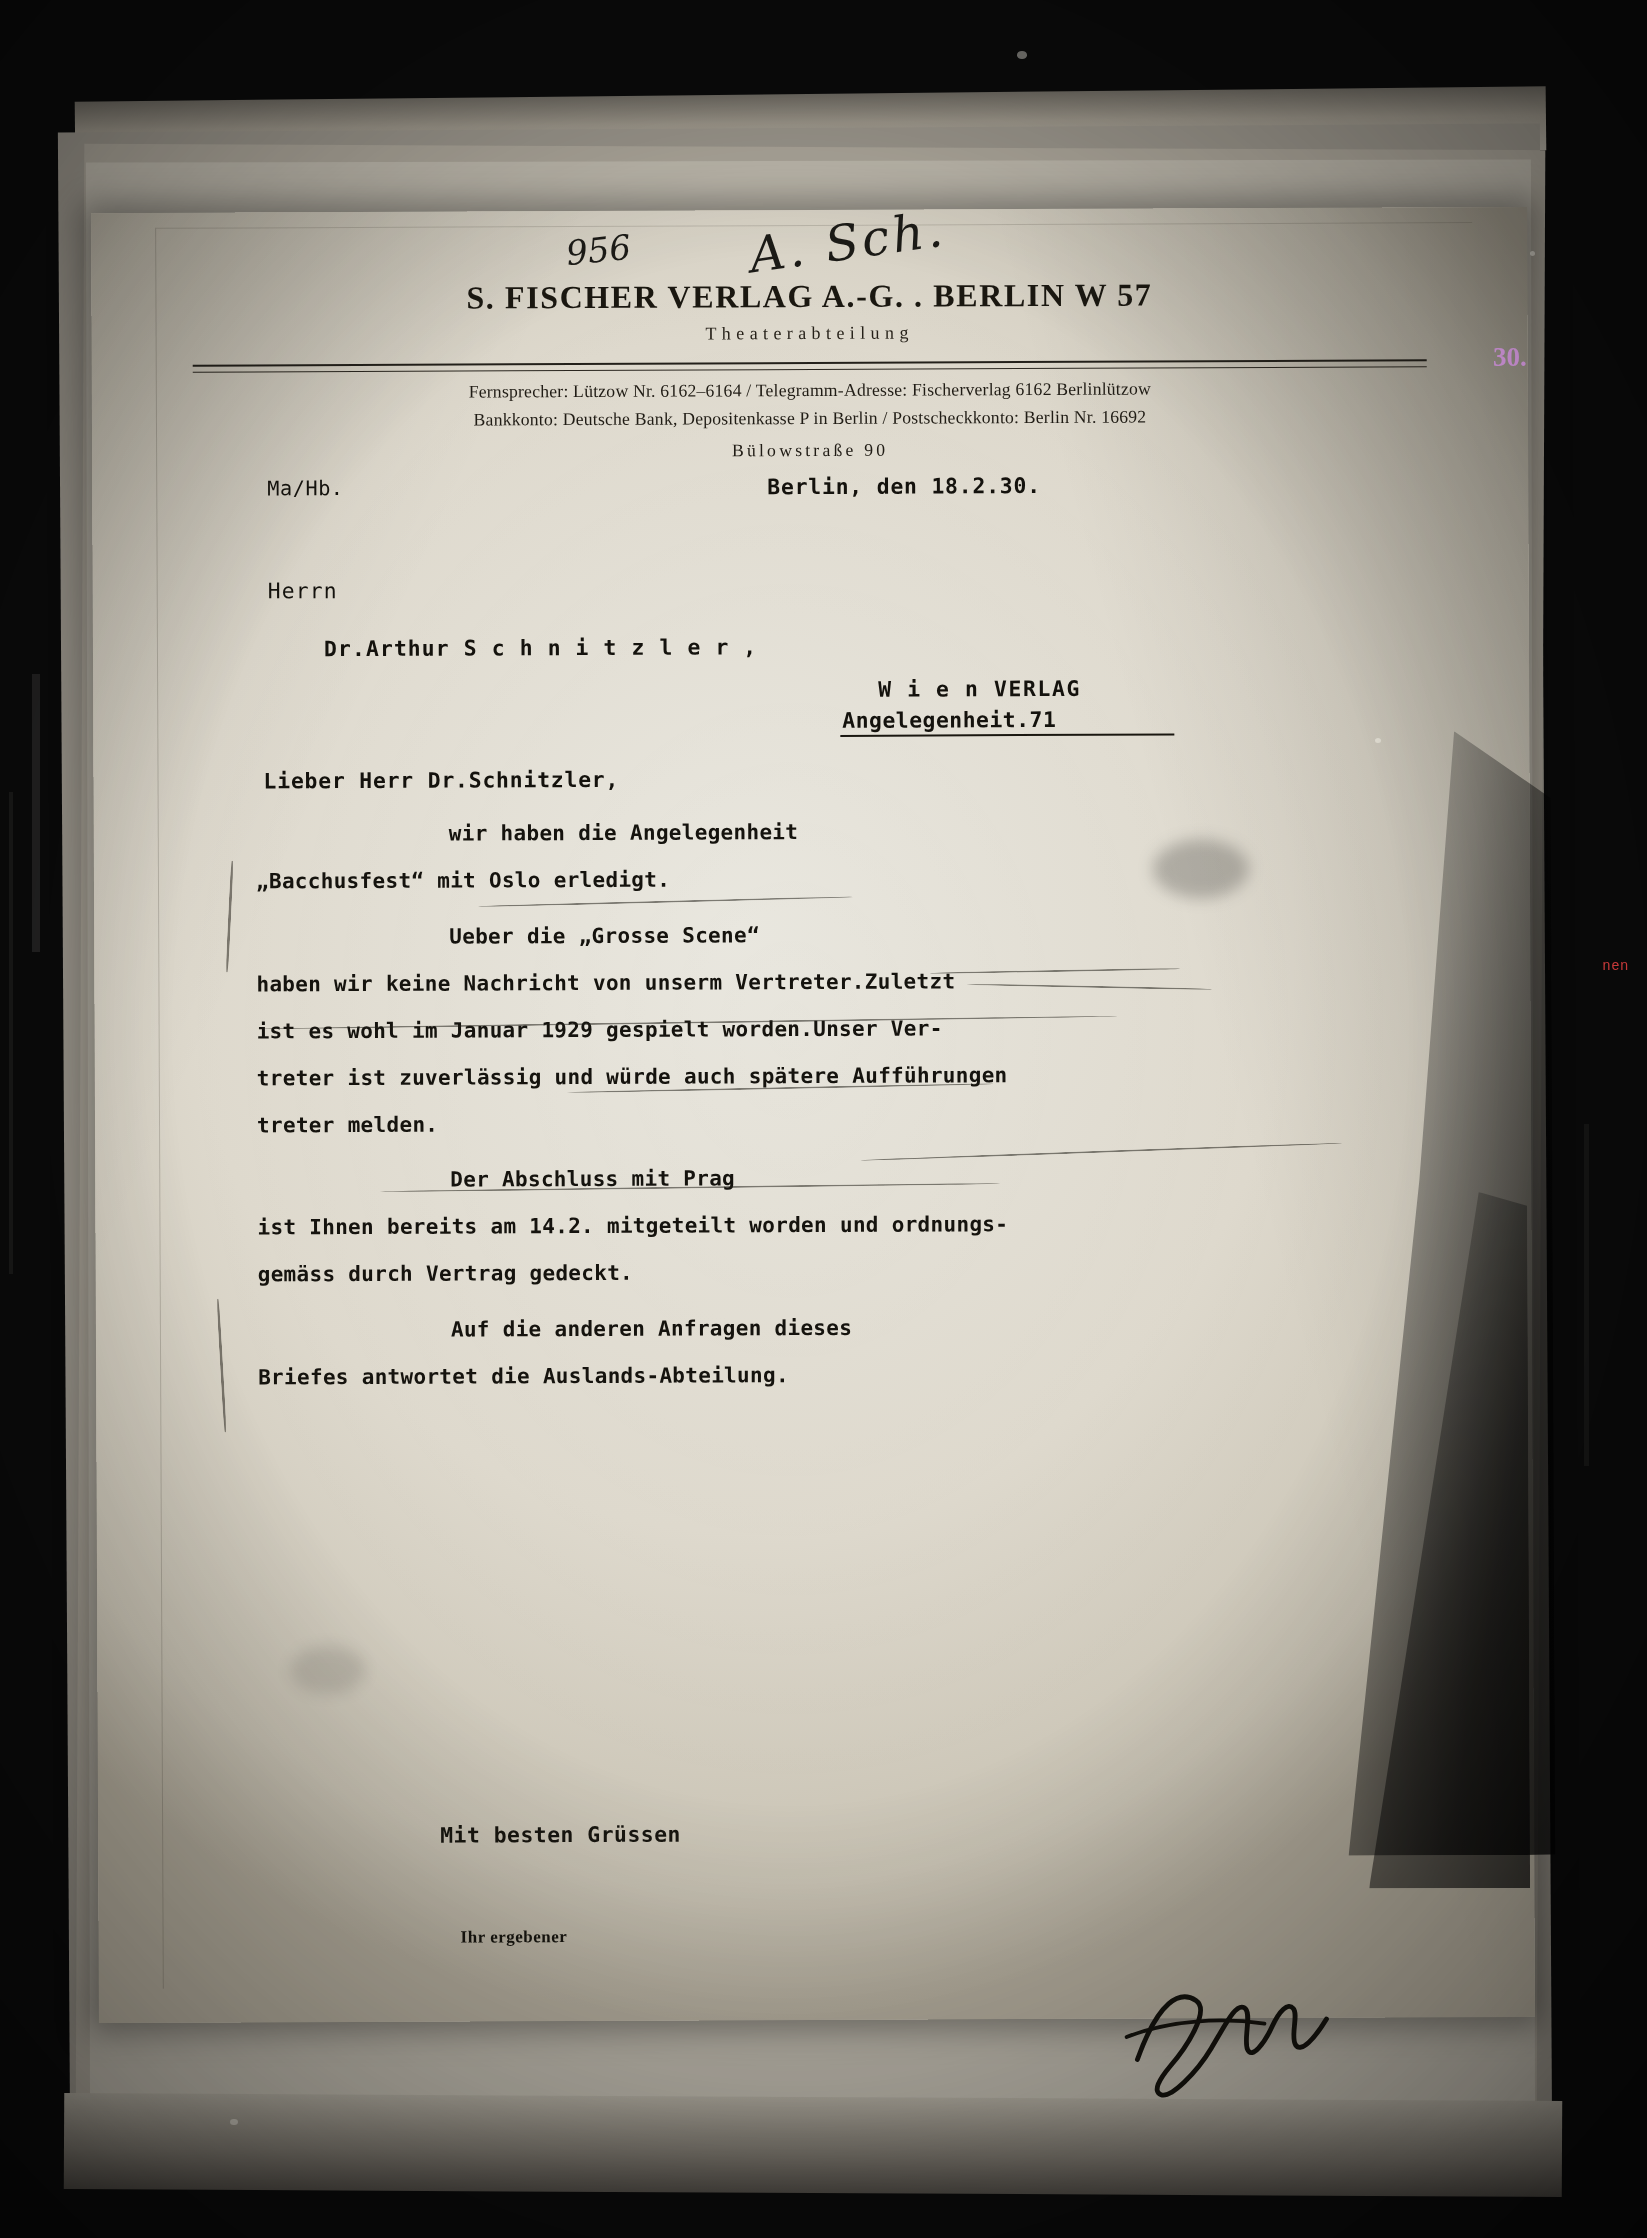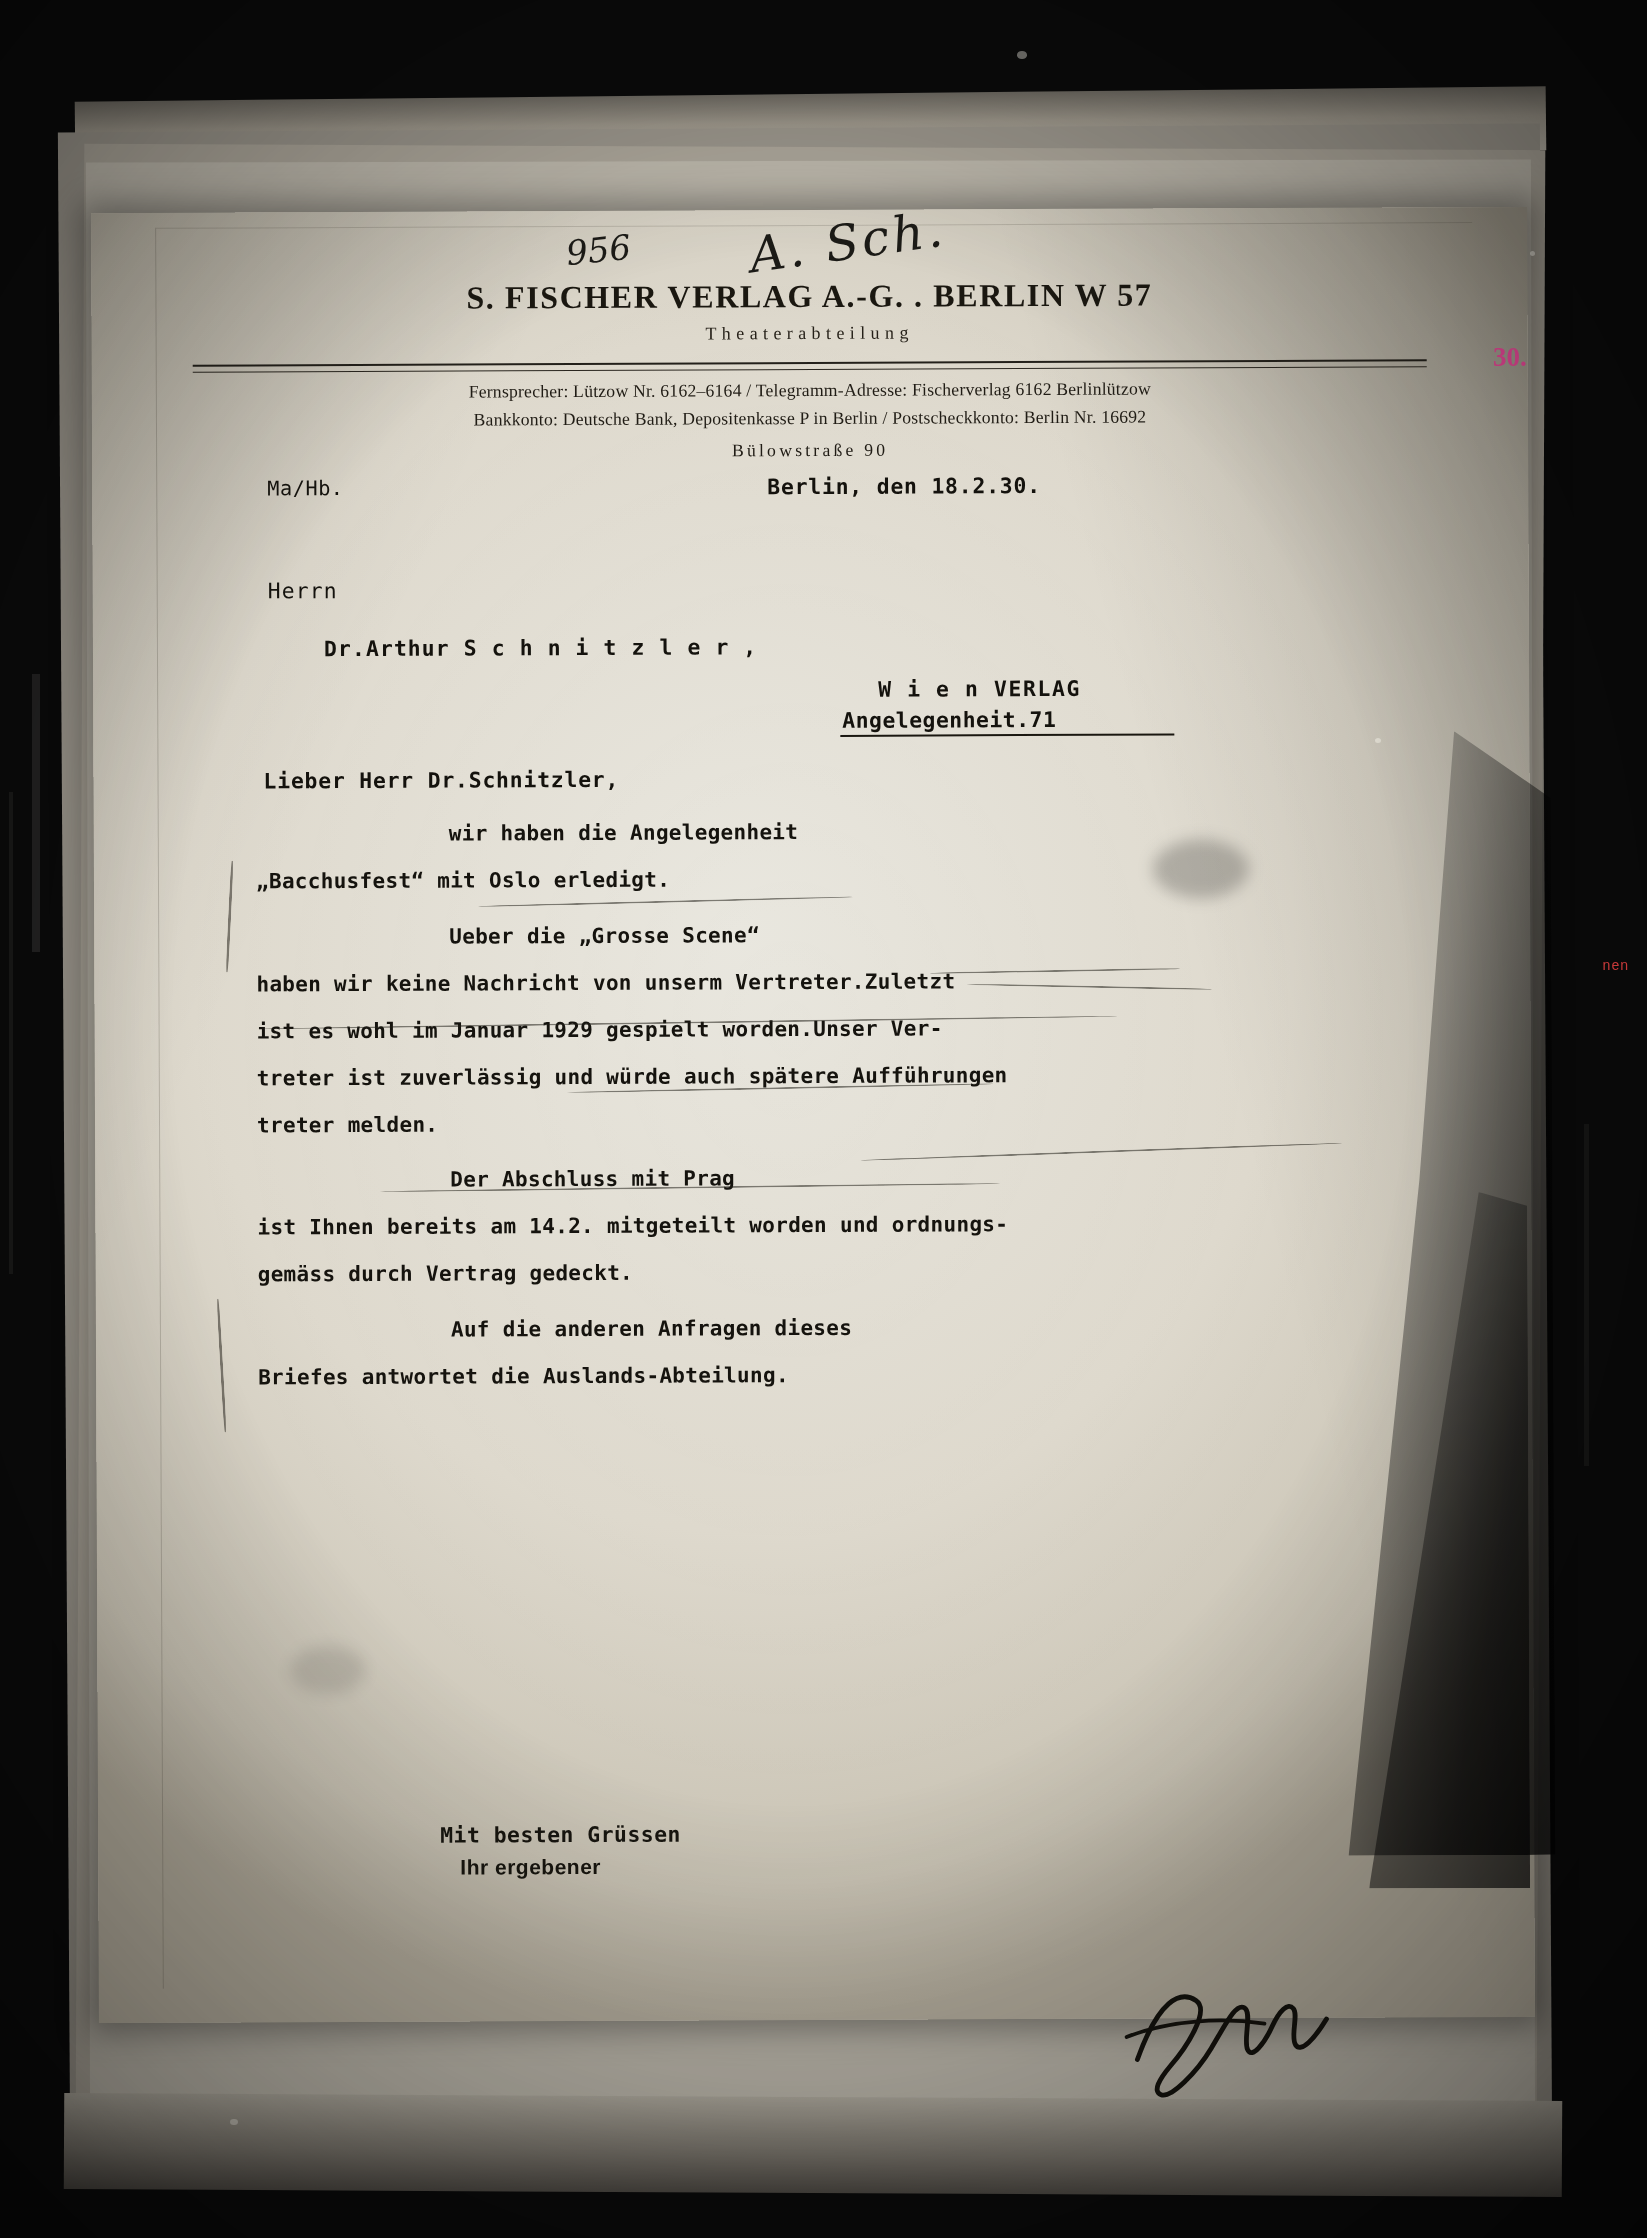--- a/index.html
+++ b/index.html
@@ -223,23 +223,23 @@
   .closing {
     position: absolute;
     left: 342px; top: 1611px;
     font-family: "DejaVu Sans Mono", monospace;
     font-size: 21.4px;
     letter-spacing: 0.5px;
     font-weight: 700;
   }
   .closing2 {
     position: absolute;
-    left: 362px; top: 1644px;
-    font-family: Liberation Sans, sans-serif;
-    font-size: 21px;
+    left: 362px; top: 1716px;
+    font-family: Liberation Serif, serif;
+    font-size: 17px;
     letter-spacing: 0.5px;
     font-weight: 700;
   }
 
   
   .hand {
     position: absolute;
     font-family: "DejaVu Serif", serif;
     color: #1b1a16;
   }
@@ -255,21 +255,21 @@
     font-style: italic;
     transform: rotate(-8deg);
     letter-spacing: 3.2px;
   }
   .folio {
     position: absolute;
     left: 1493px; top: 342px;
     font-family: "Liberation Serif", serif;
     font-size: 27px;
     font-weight: 700;
-    color: #ec4899;
+    color: #f0abfc;
   }
   .margin-note {
     position: absolute;
     right: 18px; top: 958px;
     font-family: Liberation Mono, monospace;
     font-size: 14px;
     color: #ef4444;
     letter-spacing: 0.5px;
   }
   .signature {

